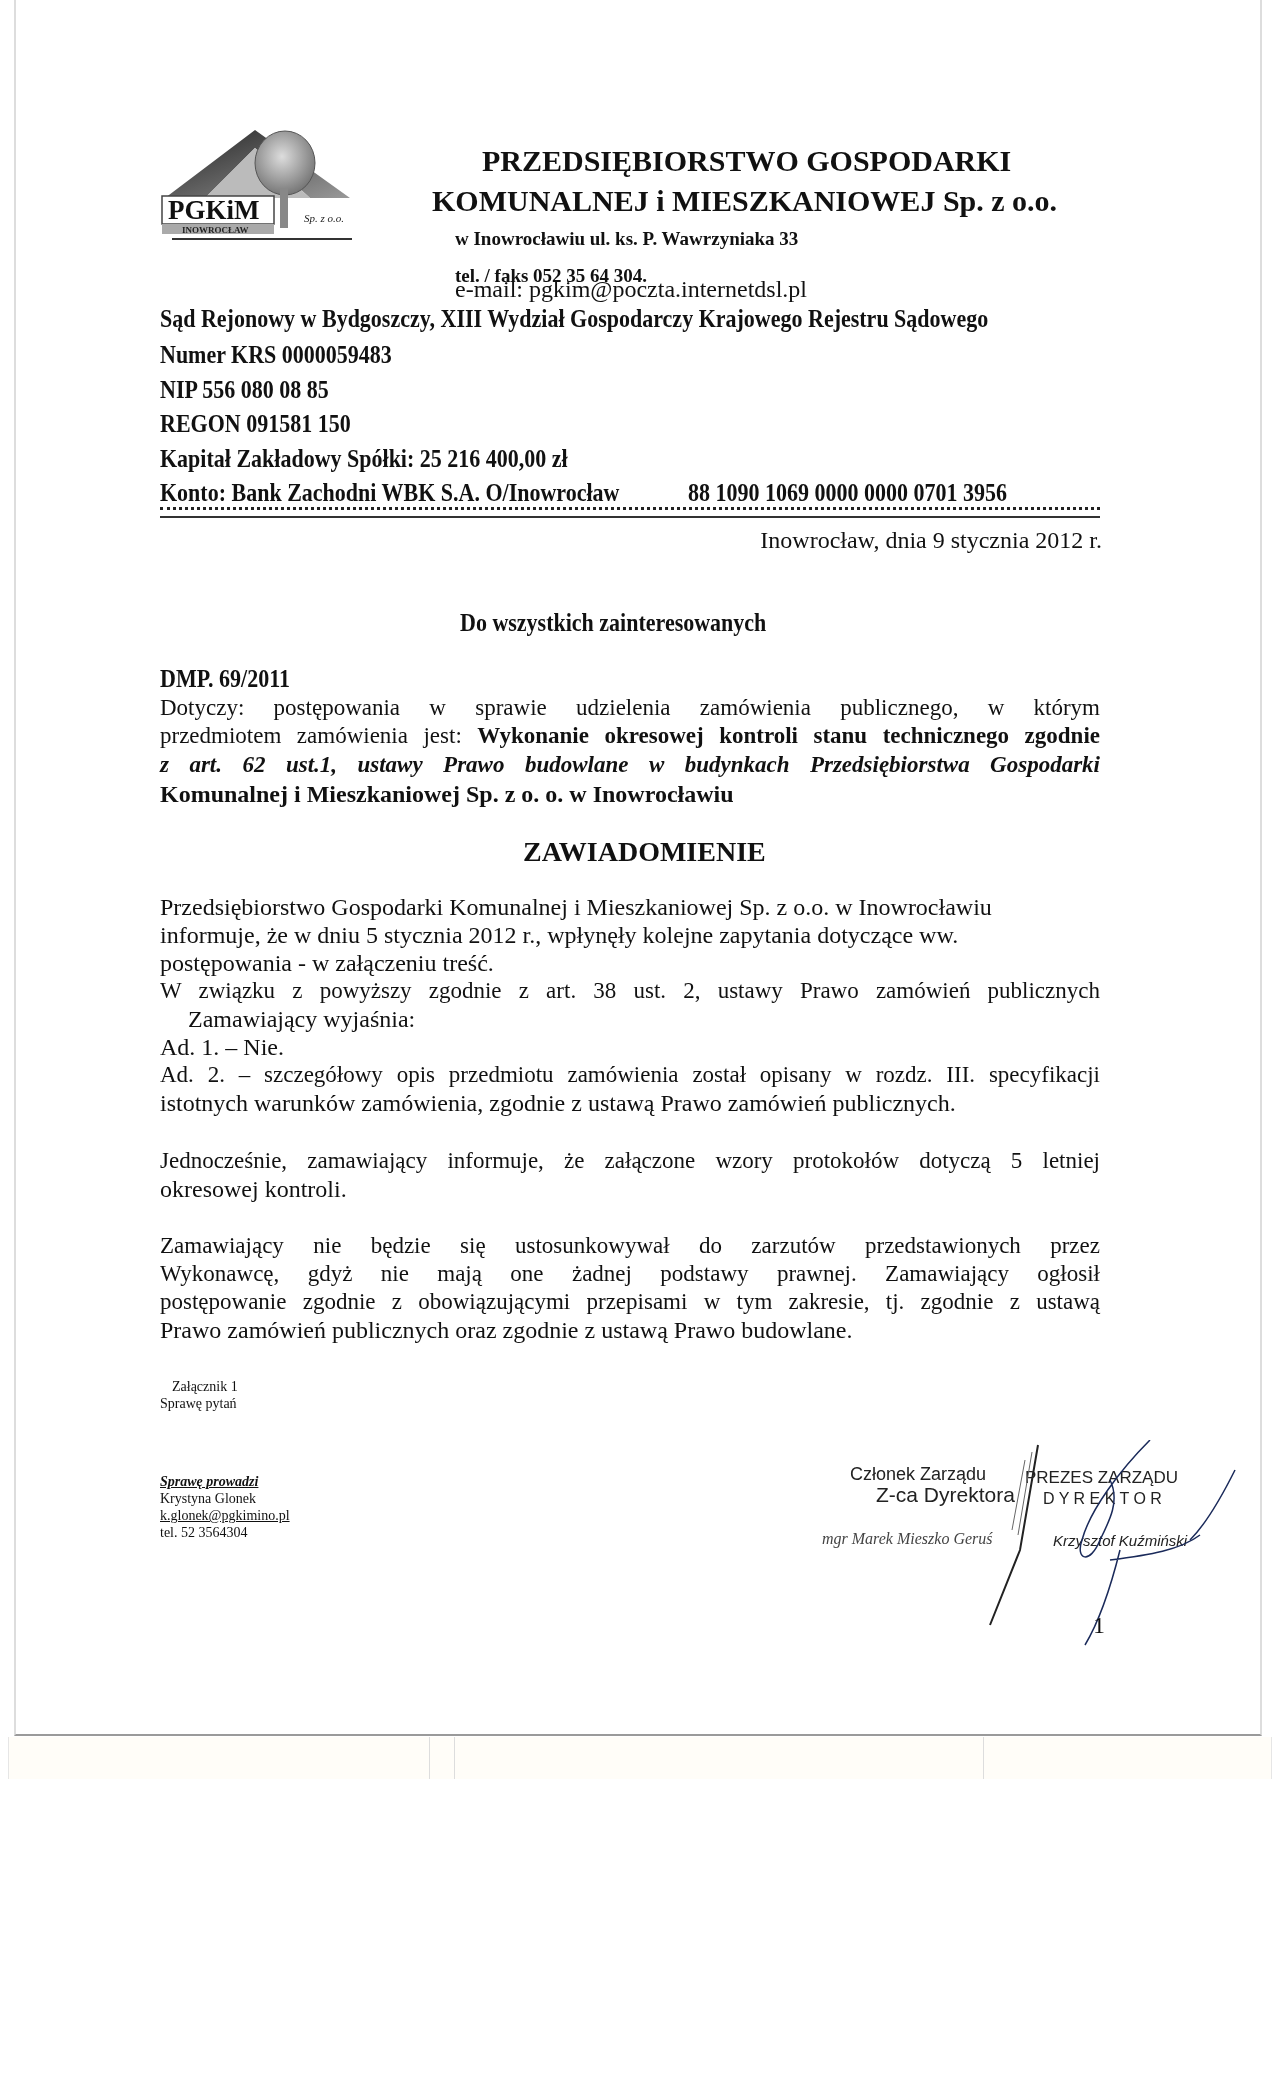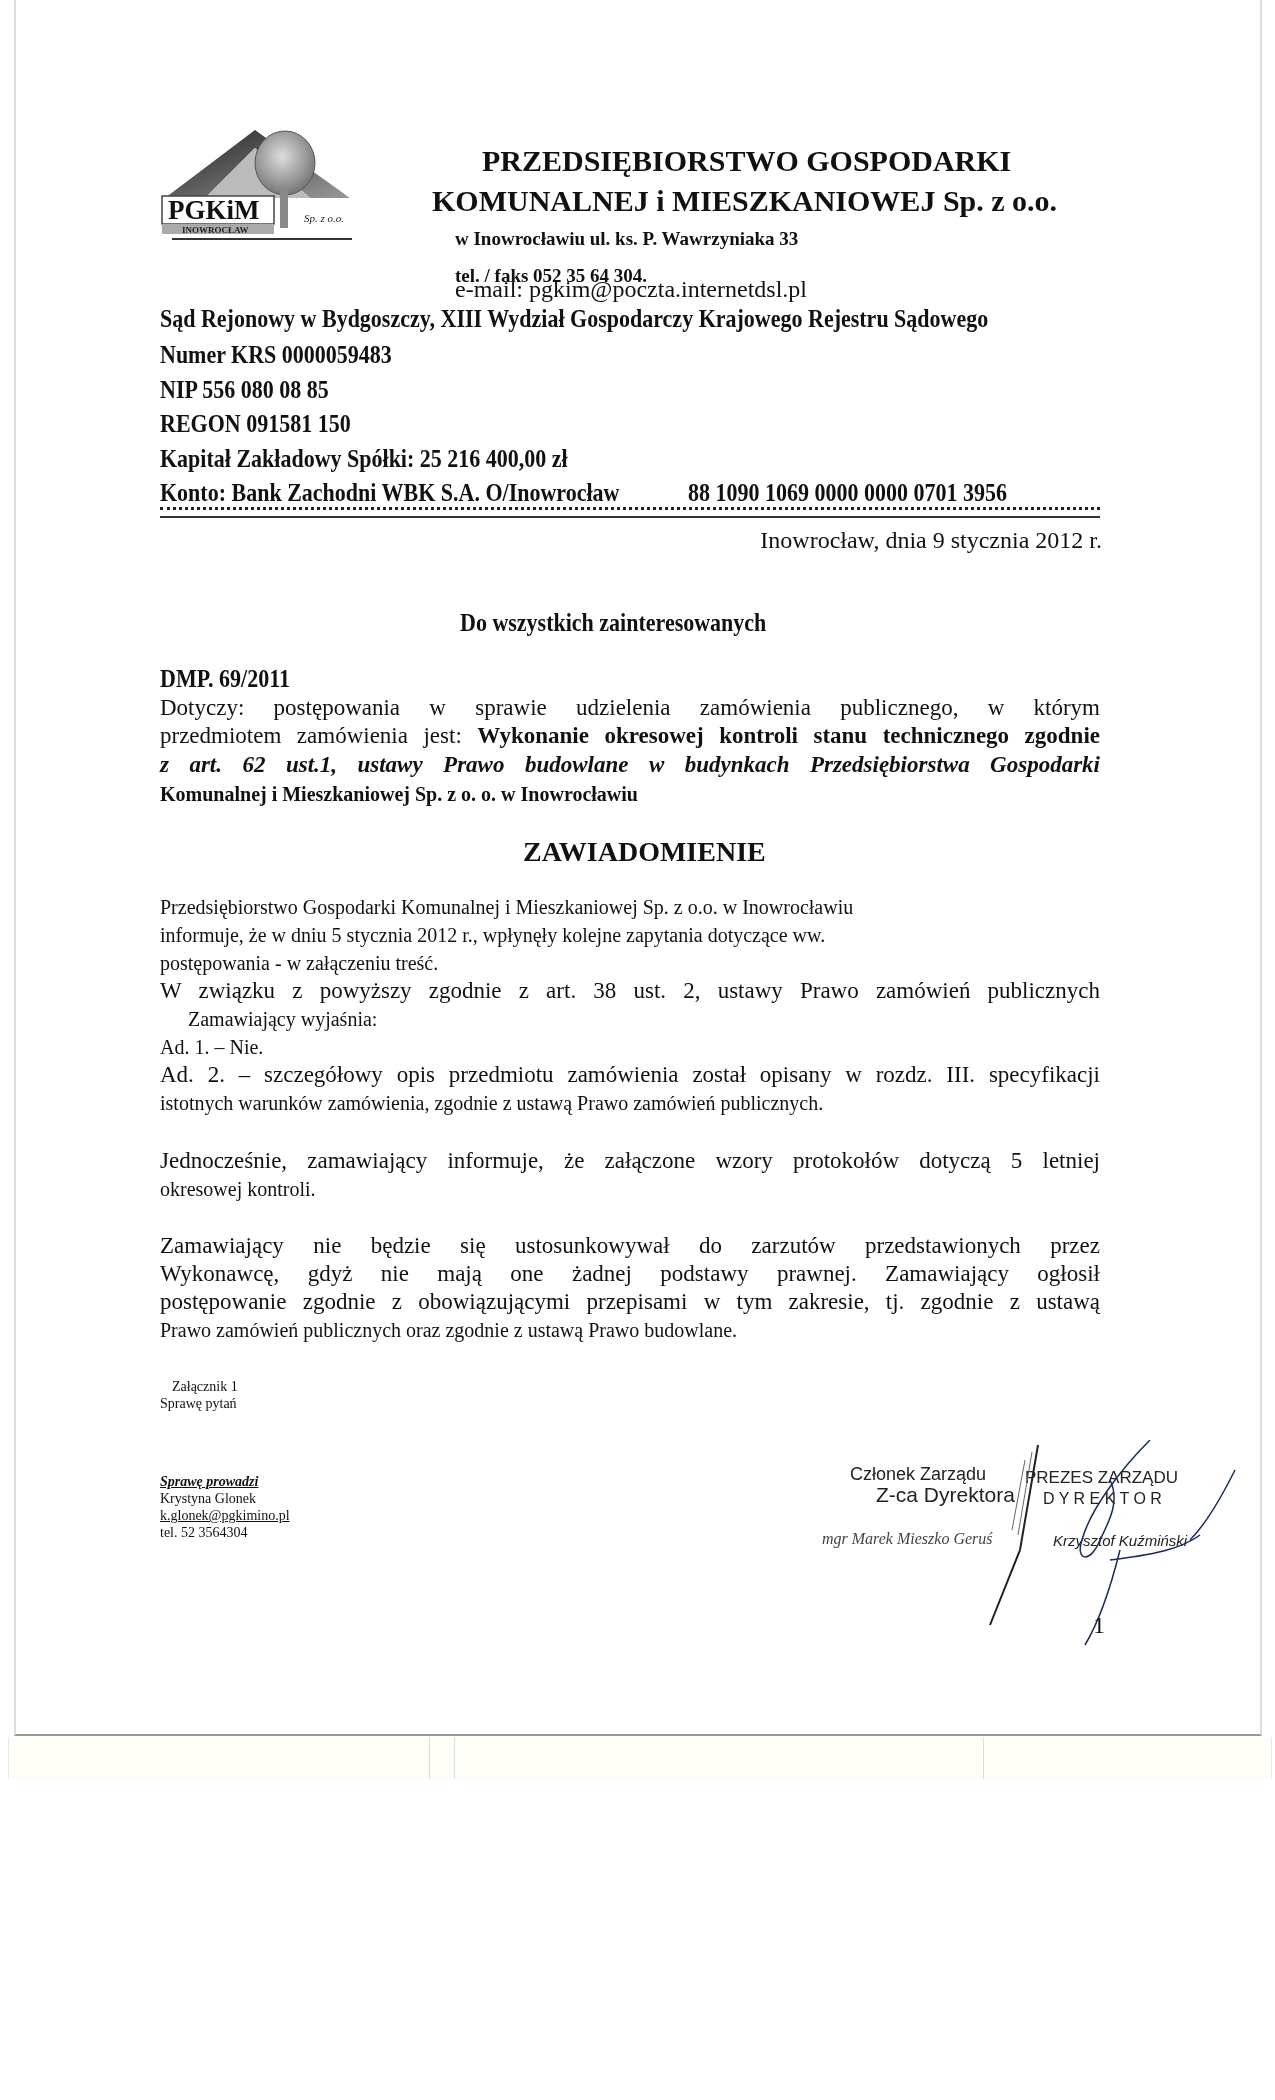--- a/index.html
+++ b/index.html
@@ -19,21 +19,21 @@
 
     
     .hdr { font-weight: bold; font-size: 30px; margin-top: 24px; }
     .hdr-sm { font-weight: bold; font-size: 19px; margin-top: 24px; }
     .mail { font-size: 24px; }
     .reg { font-weight: bold; font-size: 25px; transform: scaleX(0.88); transform-origin: left; }
     .dotline { position: absolute; left: 160px; top: 507px; width: 940px; height: 6px;
                border-top: 3px dotted #222; border-bottom: 2px solid #333; }
     .date { font-size: 24px; }
     .bold { font-weight: bold; }
-    .body-text { font-size: 20px; line-height: 28.5px; }
+    .body-text { font-size: 24px; line-height: 28.5px; }
     .just { position: absolute; left: 160px; width: 940px; text-align: justify; text-align-last: justify; font-size: 23px; line-height: 28.5px; }
     .small { font-size: 14px; line-height: 17px; font-family: "Liberation Serif", serif; }
     .sig { font-family: "Liberation Sans", sans-serif; color: #222; }
     .sig-pen { position: absolute; left: 820px; top: 1440px; width: 420px; height: 240px; }
   </style>
 </head>
 <body>
 
 <div class="page-frame"></div>
 <div class="page-strip">

